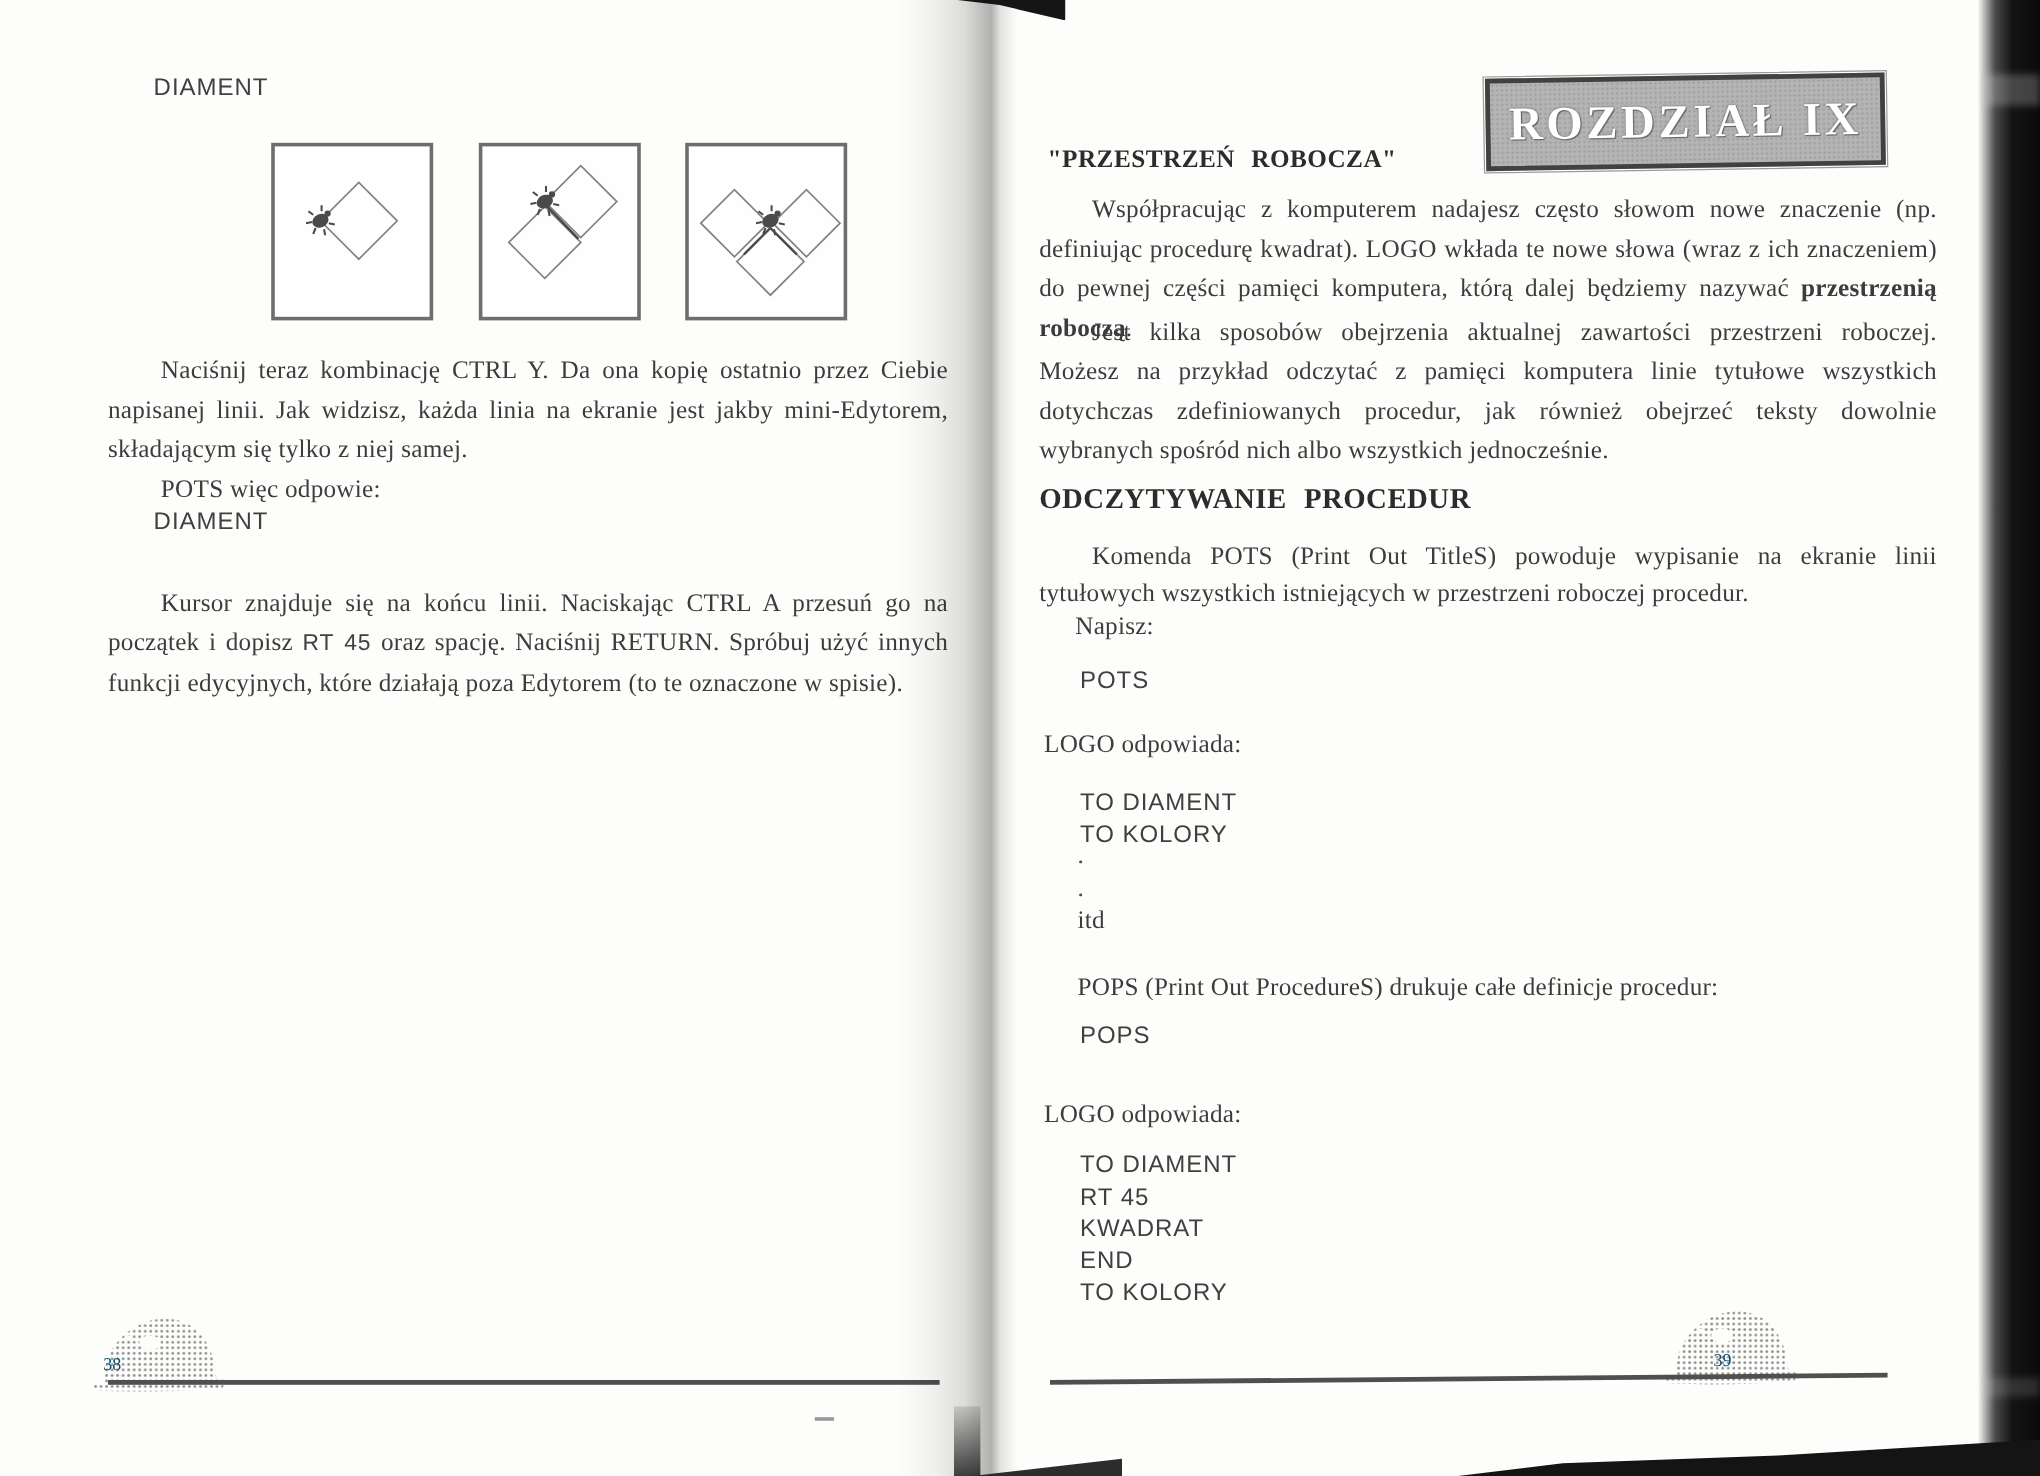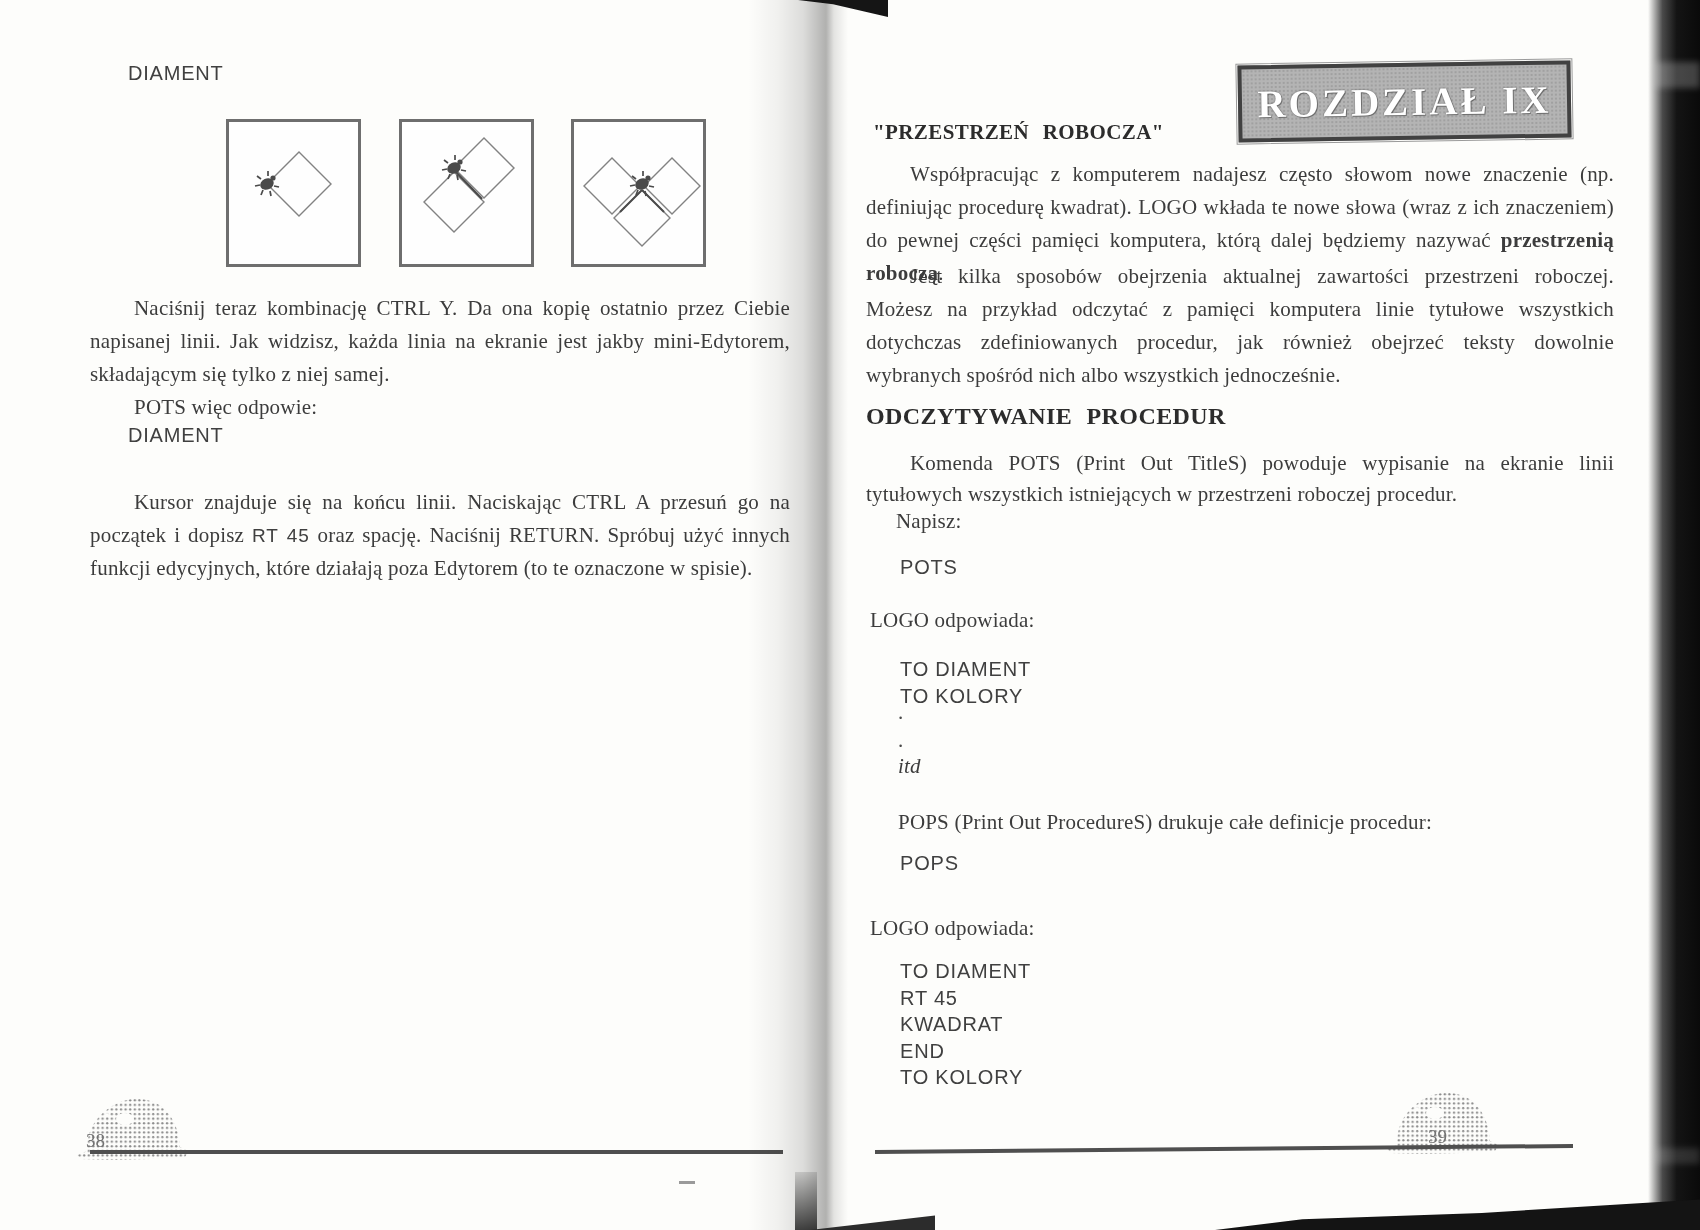--- a/index.html
+++ b/index.html
@@ -46,21 +46,21 @@
   }
   .badge-text {
     font-family:"Liberation Serif", serif; font-weight:bold;
     font-size:39px; color:#ffffff; letter-spacing:3px;
     text-shadow:0 0 2px rgba(50,50,50,0.65), 1px 1px 0 rgba(70,70,70,0.5);
   }
 
   
   .rule { height:4px; background:#4f4f4f; }
   .page-num {
-    font-family:"Liberation Serif", serif; font-size:19px; color:#737373;
+    font-family:"Liberation Serif", serif; font-size:15px; color:#0c4a6e;
   }
 
   
   .gutter {
     left:748px; top:0; width:100px; height:1230px;
     background:linear-gradient(to right,
       rgba(0,0,0,0) 0%, rgba(0,0,0,0.05) 30%, rgba(0,0,0,0.13) 55%,
       rgba(0,0,0,0.30) 78%, rgba(0,0,0,0.10) 86%, rgba(0,0,0,0) 100%);
   }
   .right-edge {
@@ -207,21 +207,21 @@
 
     <p class="abs body-par" style="left:122px;top:604px;">LOGO odpowiada:</p>
 
     <div class="abs code code-block" style="left:152px;top:656px;">
       <div>TO DIAMENT</div>
       <div>TO KOLORY</div>
     </div>
 
     <div class="abs small-dot" style="left:150px;top:700px;">.</div>
     <div class="abs small-dot" style="left:150px;top:728px;">.</div>
-    <div class="abs body-par" style="left:150px;top:750px;font-style:italic;">itd</div>
+    <div class="abs body-par" style="left:150px;top:750px;">itd</div>
 
     <p class="abs body-par" style="left:150px;top:806px;width:716px;">POPS (Print Out ProcedureS) drukuje całe definicje procedur:</p>
 
     <div class="abs code" style="left:152px;top:852px;">POPS</div>
 
     <p class="abs body-par" style="left:122px;top:912px;">LOGO odpowiada:</p>
 
     <div class="abs code code-block" style="left:152px;top:958px;">
       <div>TO DIAMENT</div>
       <div>RT 45</div>

